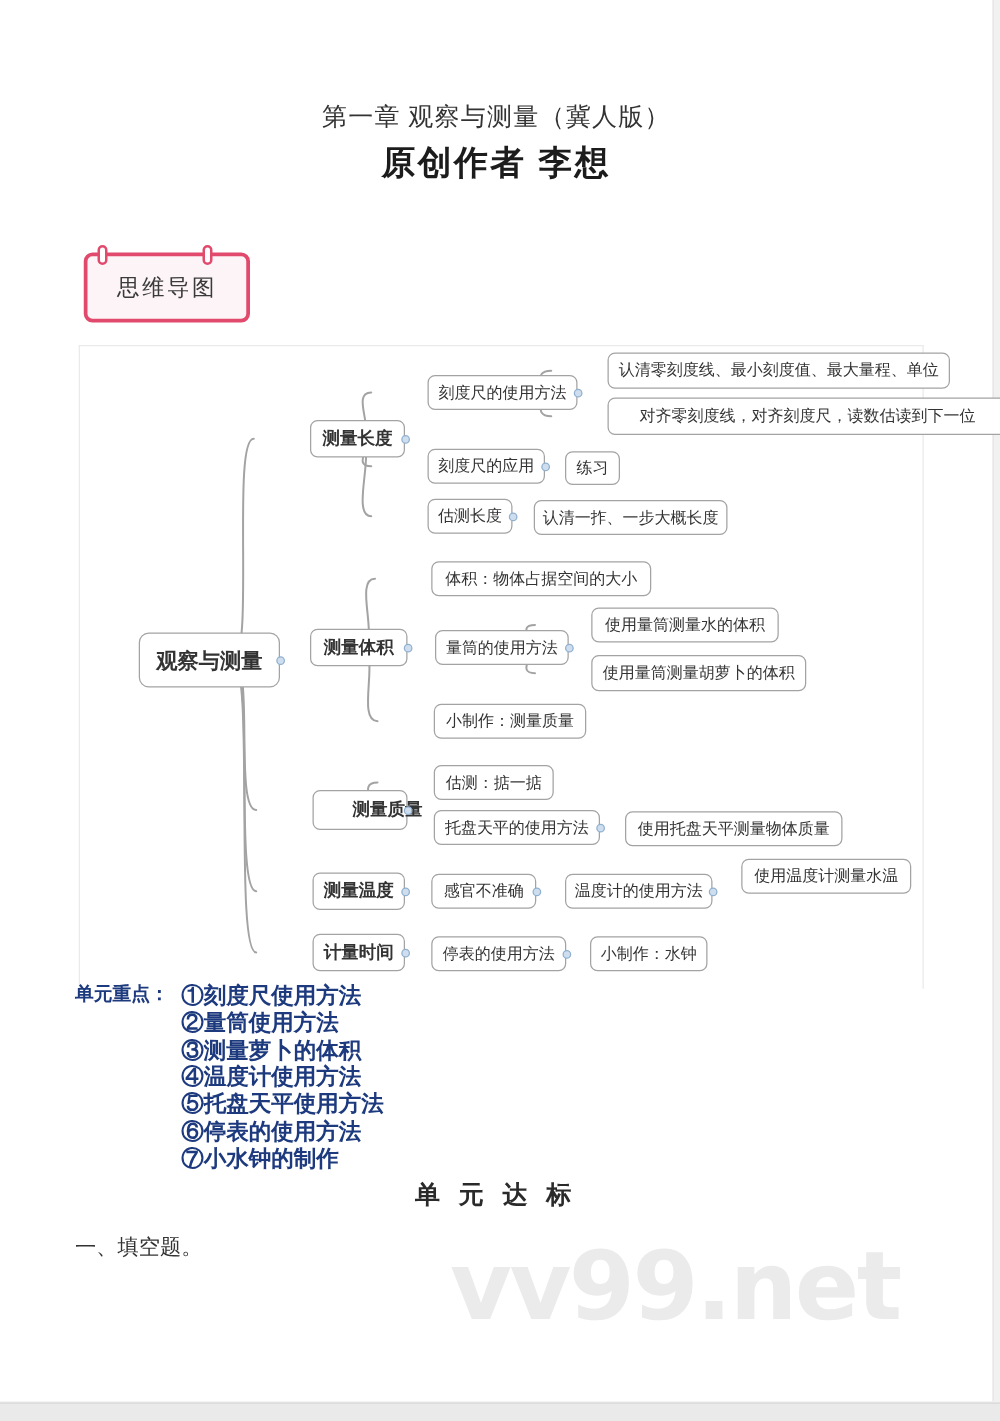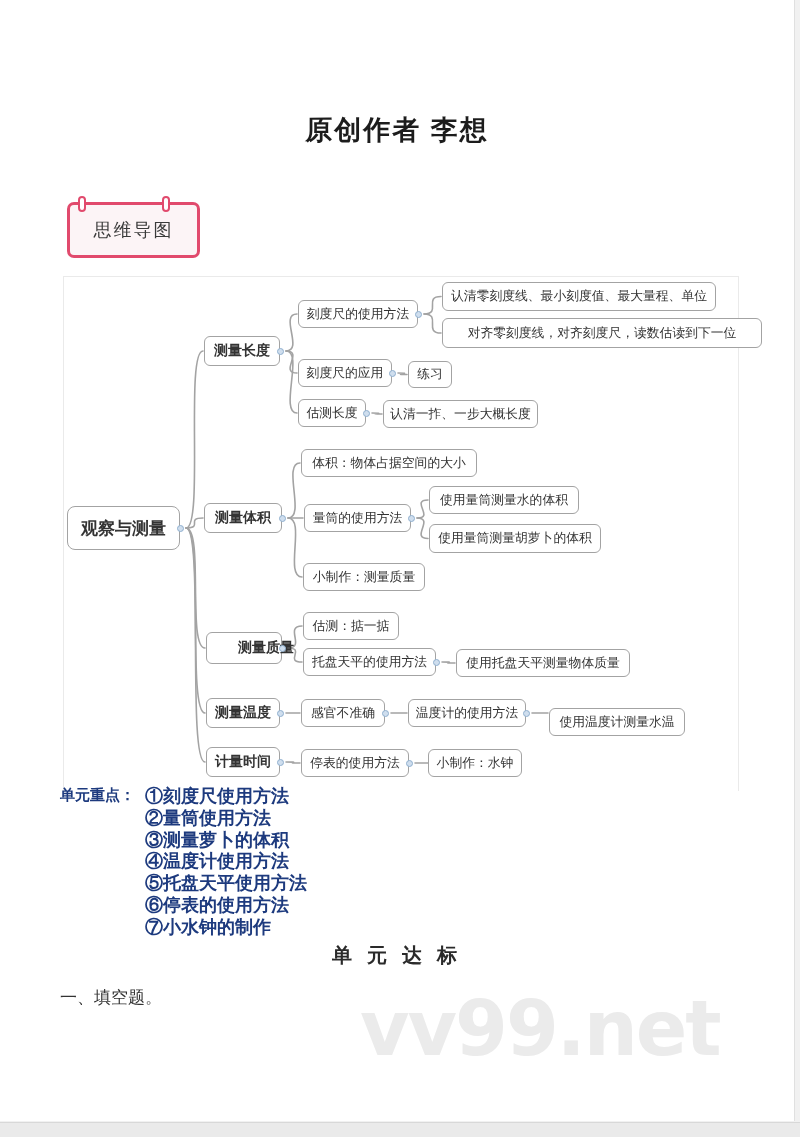--- a/index.html
+++ b/index.html
@@ -41,21 +41,21 @@
   .clip-r{left:92px;}
   .mindmap{
     position:absolute;left:63px;top:276px;width:674px;height:514px;
     border:1px solid #eaeaea;border-bottom:0;box-sizing:content-box;
   }
   #mindmap-svg{position:absolute;left:0;top:0;width:674px;height:514px;}
   #mindmap-svg path{stroke:#a3a3a3;stroke-width:1.6;fill:none;stroke-linecap:round;}
   .node{
     position:absolute;background:#fff;border:1.5px solid #a3a3a3;border-radius:6px;
     box-sizing:border-box;display:flex;align-items:center;justify-content:center;
-    white-space:nowrap;color:#333;
+    white-space:nowrap;color:#333;margin-left:44px;
   }
   .node.lv-root{font-size:17px;font-weight:bold;border-radius:8px;}
   .node.lv-1{font-size:14px;font-weight:bold;}
   .node.lv-2{font-size:12.8px;}
   .dot{
     position:absolute;right:-5px;top:50%;margin-top:-3.5px;width:7px;height:7px;
     border-radius:50%;background:#cfdeee;border:1px solid #90b0cf;box-sizing:border-box;
   }
   .key-points{position:absolute;left:60px;top:786px;}
   .kp-label{
@@ -77,20 +77,21 @@
   .question-heading{
     position:absolute;left:60px;top:986px;
     font-family:"Liberation Serif",serif;font-size:17px;color:#333;
   }
 </style>
 </head>
 <body>
 
 <div class="page">
 
+  <div class="chapter-title">第一章 观察与测量（冀人版）</div>
   <div class="author-line">原创作者 李想</div>
 
   <div class="mindmap-tag">
     <span class="clip clip-l"></span>
     <span class="clip clip-r"></span>
     <span class="tag-text">思维导图</span>
   </div>
 
   <div class="mindmap" id="mindmap">
     <svg id="mindmap-svg" xmlns="http://www.w3.org/2000/svg">
@@ -136,21 +137,21 @@
       <div class="node lv-2" style="left: 237px; top: 172px; width: 176px; height: 28px;">体积：物体占据空间的大小</div>
       <div class="node lv-2" style="left: 240px; top: 227px; width: 107px; height: 28px;">量筒的使用方法<span class="dot"></span></div>
       <div class="node lv-2" style="left: 365px; top: 209px; width: 150px; height: 28px;">使用量筒测量水的体积</div>
       <div class="node lv-2" style="left: 365px; top: 247px; width: 172px; height: 29px;">使用量筒测量胡萝卜的体积</div>
       <div class="node lv-2" style="left: 239px; top: 286px; width: 122px; height: 28px;">小制作：测量质量</div>
       <div class="node lv-2" style="left: 239px; top: 335px; width: 96px; height: 28px;">估测：掂一掂</div>
       <div class="node lv-2" style="left: 239px; top: 371px; width: 133px; height: 28px;">托盘天平的使用方法<span class="dot"></span></div>
       <div class="node lv-2" style="left: 392px; top: 372px; width: 174px; height: 28px;">使用托盘天平测量物体质量</div>
       <div class="node lv-2" style="left: 237px; top: 422px; width: 84px; height: 28px;">感官不准确<span class="dot"></span></div>
       <div class="node lv-2" style="left: 344px; top: 422px; width: 118px; height: 28px;">温度计的使用方法<span class="dot"></span></div>
-      <div class="node lv-2" style="left: 485px; top: 431px; width: 136px; height: 28px;">使用温度计测量水温</div>
+      <div class="node lv-2" style="left: 485px; top: 410px; width: 136px; height: 28px;">使用温度计测量水温</div>
       <div class="node lv-2" style="left: 237px; top: 472px; width: 108px; height: 28px;">停表的使用方法<span class="dot"></span></div>
       <div class="node lv-2" style="left: 364px; top: 472px; width: 94px; height: 28px;">小制作：水钟</div>
     </div>
 
   <div class="key-points">
     <span class="kp-label">单元重点：</span>
     <div class="kp-items" id="kp-items">
         <div class="kp-item">①刻度尺使用方法</div>
         <div class="kp-item">②量筒使用方法</div>
         <div class="kp-item">③测量萝卜的体积</div>

